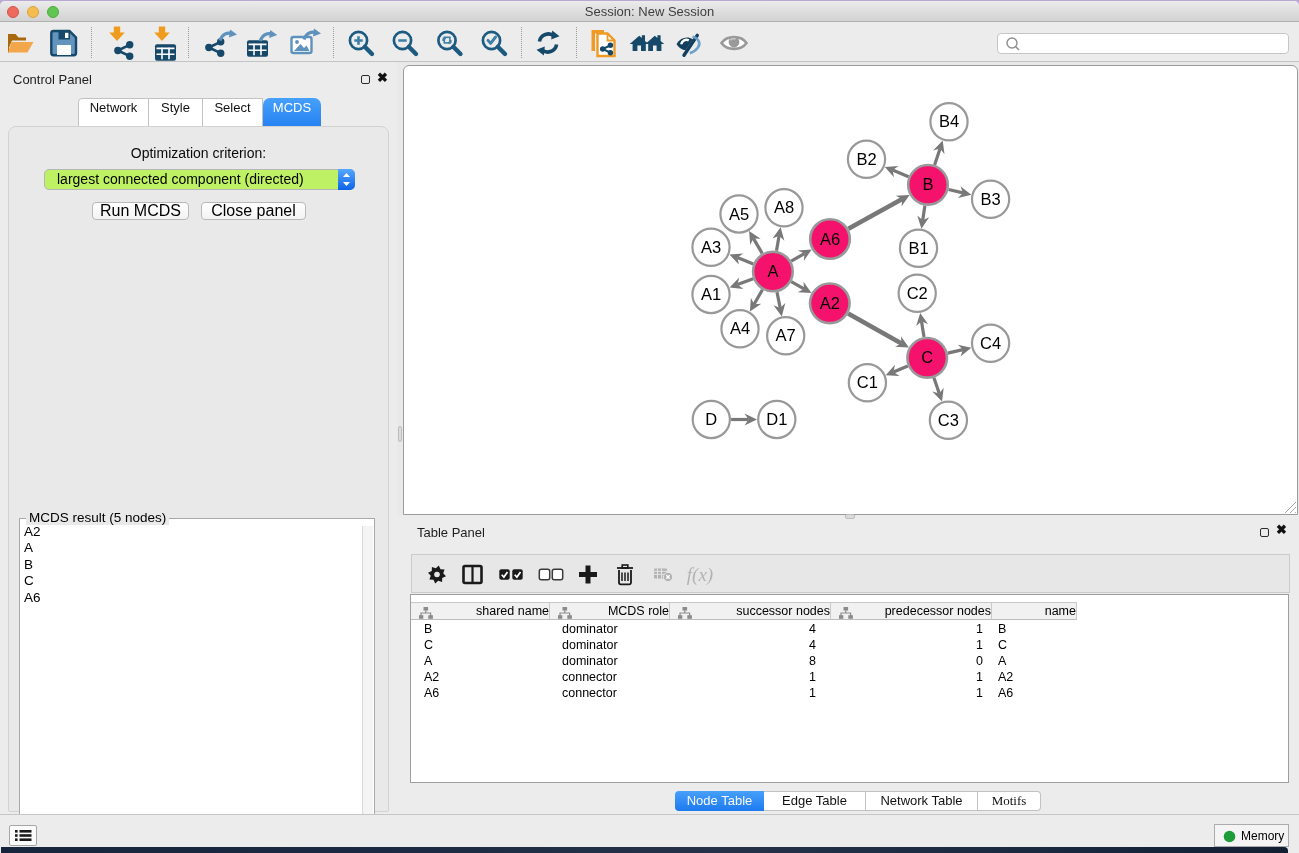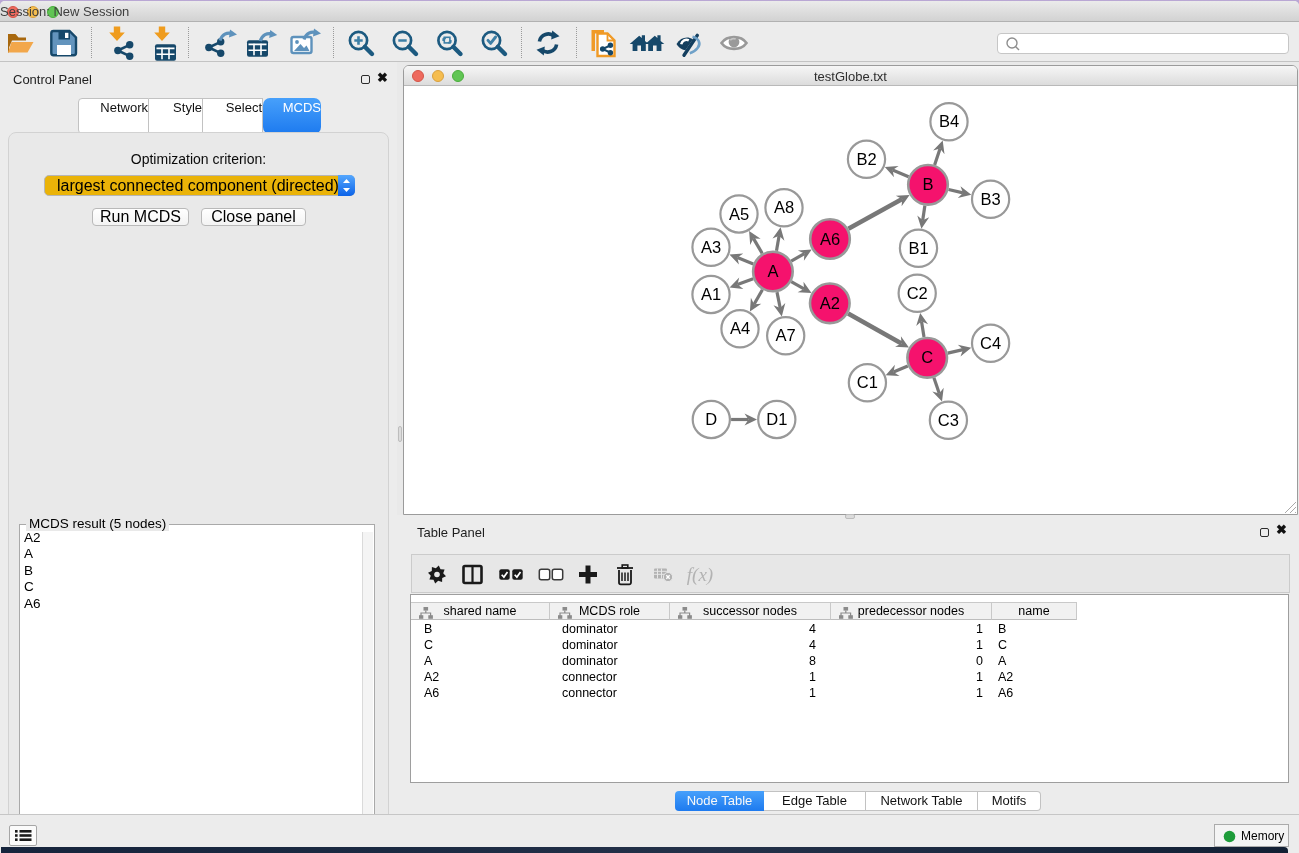--- a/index.html
+++ b/index.html
@@ -2,54 +2,54 @@
 <html><head>
 <meta charset="utf-8">
 <style>
 * { margin:0; padding:0; box-sizing:border-box; }
 html,body { width:1299px; height:853px; overflow:hidden; }
 body { font-family:"Liberation Sans", sans-serif; background:#b9a7d4; position:relative; }
 #win { position:absolute; left:0; top:1px; width:1299px; height:852px; background:#ececec; border-radius:5px 5px 0 0; overflow:hidden; }
 
 #titlebar { position:absolute; left:0; top:0; width:1299px; height:21px; background:linear-gradient(#ebebeb,#d2d2d2); border-bottom:1px solid #b1b1b1; }
 .tl { position:absolute; width:12px; height:12px; border-radius:50%; top:5px; }
-#title { position:absolute; left:0; right:0; top:3px; text-align:left; font-size:13px; color:#3e3e3e; }
+#title { position:absolute; left:0; right:0; top:3px; text-align:center; font-size:13px; color:#3e3e3e; }
 
 #toolbar { position:absolute; left:0; top:22px; width:1299px; height:39px; background:#ececec; border-bottom:1px solid #c3c3c3; }
 .tsep { position:absolute; top:4px; height:31px; width:0; border-left:1px dotted #9b9b9b; }
 #search { position:absolute; left:997px; top:10px; width:292px; height:21px; background:#fff; border:1px solid #c6c6c6; border-radius:4px; }
 
 #cpanel { position:absolute; left:0; top:61px; width:397px; height:753px; background:#ececec; }
 #cp-title { position:absolute; left:13px; top:10px; font-size:13px; color:#1e1e1e; }
 .tabs { position:absolute; display:flex; }
-.tab { height:36px; background:#fff; border:1px solid #c2c2c2; border-left:none; font-size:13px; color:#111; text-align:right; line-height:17px; }
+.tab { height:36px; background:#fff; border:1px solid #c2c2c2; border-left:none; font-size:13px; color:#111; text-align:center; line-height:17px; }
 .tab.first { border-left:1px solid #c2c2c2; border-radius:4px 0 0 4px; }
 .tab.sel { background:linear-gradient(#47a0fb,#1d7aef); color:#fff; border:none; border-radius:7px; line-height:19px; }
-#mcdspanel { position:absolute; left:8px; top:70px; width:381px; height:686px; background:#e9e9e9; border:1px solid #d2d2d2; border-radius:8px 8px 2px 2px;padding-left:31px; }
+#mcdspanel { position:absolute; left:8px; top:64px; width:381px; height:686px; background:#e9e9e9; border:1px solid #d2d2d2; border-radius:8px 8px 2px 2px;padding-left:31px; }
 #optlabel { position:absolute; left:0; width:100%; top:18px; text-align:center; font-size:14px; color:#0a0a0a; }
-#combo { position:absolute; left:35px; top:42px; width:311px; height:21px; background:#eab308; border:1px solid #b6b6b6; border-radius:5px; font-size:16px; color:#000; line-height:19px; padding-left:12px; }
+#combo { position:absolute; left:35px; top:42px; width:311px; height:21px; background:#bef264; border:1px solid #b6b6b6; border-radius:5px; font-size:14px; color:#000; line-height:19px; padding-left:12px; }
 #combobtn { position:absolute; right:-1px; top:-1px; width:17px; height:21px; border-radius:0 5px 5px 0; background:linear-gradient(#55a7fe,#0c63e8); }
 .btn { position:absolute; top:75px; height:18px; background:linear-gradient(#ffffff,#f3f3f3); border:1px solid #b9b9b9; border-radius:4px; font-size:16px; color:#000; text-align:center; line-height:16px; }
 #groupbox { position:absolute; left:10px; top:346px; width:356px; height:339px; border:1px solid #a9a9a9; background:#fff; }
 #grouplabel { position:absolute; left:6px; top:-9px; background:#e9e9e9; padding:0 3px; font-size:13.5px; color:#000; }
 #mcdslist { position:absolute; left:0px; top:5px; font-size:13.5px; color:#000; line-height:16.4px; padding-left:4px; }
 #listscroll { position:absolute; right:1px; top:7px; width:11px; height:322px; background:#f4f4f4; border-left:1px solid #dadada; }
 
 #workspace { position:absolute; left:397px; top:61px; width:902px; height:753px; background:#e9e9e9; }
 
 #netframe { position:absolute; left:403px; top:64px; width:895px; height:450px; background:#fff; border:1px solid #9b9b9b; border-radius:6px 6px 0 0; }
 #nettitle { position:absolute; left:0; top:0; width:100%; height:20px; background:linear-gradient(#f6f6f6,#dcdcdc); border-bottom:1px solid #b9b9b9; border-radius:5px 5px 0 0; }
 #netname { position:absolute; left:0; right:0; top:3px; text-align:center; font-size:13px; color:#2e2e2e; }
 
 #tpanel { position:absolute; left:397px; top:514px; width:902px; height:300px; background:#ececec; }
 #tp-title { position:absolute; left:20px; top:10px; font-size:13px; color:#1e1e1e; }
 #tptoolbar { position:absolute; left:14px; top:39px; width:879px; height:39px; background:#e7e7e7; border:1px solid #cbcbcb; border-radius:0; }
 #ttable { position:absolute; left:13px; top:79px; width:879px; height:189px; background:#fff; border:1px solid #9e9e9e; }
 #thead { position:absolute; left:0px; top:7px; height:18px; display:flex; }
-.th { height:18px; background:#f1f1f1; border-right:1px solid #c9c9c9; border-top:1px solid #c9c9c9; border-bottom:1px solid #bdbdbd; font-size:12.5px; color:#000; text-align:center; line-height:17px; position:relative; }
+.th { height:18px; background:#f1f1f1; border-right:1px solid #c9c9c9; border-top:1px solid #c9c9c9; border-bottom:1px solid #bdbdbd; font-size:12.5px; color:#000; text-align:right; line-height:17px; position:relative; }
 .trow { position:absolute; font-size:12.5px; color:#000; height:16px; line-height:16px; }
 .tabs2 { position:absolute; top:276px; left:278px; display:flex; }
 .tab2 { height:20px; background:#fff; border:1px solid #c2c2c2; border-left:none; font-size:13px; color:#111; text-align:center; line-height:18px; }
 .tab2.last { border-radius:0 4px 4px 0; }
 .tab2.sel { background:linear-gradient(#47a0fb,#1d7aef); color:#f8f8f8; border:none; line-height:20px; border-radius:4px 0 0 4px; }
 
 #statusbar { position:absolute; left:0; top:813px; width:1299px; height:39px; background:#ececec; border-top:1px solid #c6c6c6; }
 #stbtn { position:absolute; left:9px; top:10px; width:28px; height:21px; background:#fbfbfb; border:1px solid #a6a6a6; border-radius:2px; }
 #membtn { position:absolute; left:1214px; top:9px; width:75px; height:23px; background:#f4f4f4; border:1px solid #ababab; font-size:12px; color:#000; }
 #bottomstrip { position:absolute; left:1px; top:847px; width:1287px; height:6px; border-radius:0 4px 0 0; z-index:10; background:linear-gradient(90deg,#16243c,#1b2a42 30%,#243149 55%,#1a2940 80%,#121f33); }
@@ -224,26 +224,20 @@
         <div id="grouplabel">MCDS result (5 nodes)</div>
         <div id="mcdslist">A2<br>A<br>B<br>C<br>A6</div>
         <div id="listscroll"></div>
       </div>
     </div>
   </div>
   <div id="workspace"></div>
     <div style="position:absolute;left:398px;top:425px;width:4px;height:16px;background:#dcdcdc;border:1px solid #bdbdbd;border-radius:2px;"></div>
     <div style="position:absolute;left:845px;top:513px;width:10px;height:5px;background:#dcdcdc;border:1px solid #bdbdbd;border-radius:2px;z-index:6;"></div>
   <div id="netframe">
-    <div id="nettitle">
-      <div class="tl" style="left:8px; top:4px; background:#ee6a5e; border:0.5px solid #d45548;"></div>
-      <div class="tl" style="left:28px; top:4px; background:#f5bd4f; border:0.5px solid #d9a03e;"></div>
-      <div class="tl" style="left:48px; top:4px; background:#61c554; border:0.5px solid #4aad3c;"></div>
-      <div id="netname">testGlobe.txt</div>
-    </div>
     <div style="position:absolute;left:1px;top:22px;width:893px;height:427px;"><svg id="graph" width="893" height="427" viewBox="404 86 893 427" xmlns="http://www.w3.org/2000/svg">
 <line x1="752.2" y1="276.8" x2="736.5" y2="282.6" stroke="#787878" stroke-width="3.2"></line>
 <polygon points="728.6,285.6 738.2,275.6 736.5,282.6 742.4,286.9" fill="#787878"></polygon>
 <line x1="752.3" y1="261.9" x2="736.4" y2="255.6" stroke="#787878" stroke-width="3.2"></line>
 <polygon points="728.4,252.5 742.3,251.5 736.4,255.6 737.9,262.6" fill="#787878"></polygon>
 <line x1="761.4" y1="287.7" x2="753.1" y2="302.3" stroke="#787878" stroke-width="3.2"></line>
 <polygon points="748.9,309.6 749.9,295.8 753.1,302.3 760.3,301.8" fill="#787878"></polygon>
 <line x1="761.2" y1="251.4" x2="752.4" y2="236.4" stroke="#787878" stroke-width="3.2"></line>
 <polygon points="748.1,229.1 759.6,236.8 752.4,236.4 749.2,242.9" fill="#787878"></polygon>
 <line x1="776.0" y1="290.1" x2="779.2" y2="306.0" stroke="#787878" stroke-width="3.2"></line>
@@ -416,21 +410,21 @@
         <div class="trow" style="left:13px; top:90px;">A6</div>
         <div class="trow" style="left:151px; top:90px;">connector</div>
         <div class="trow" style="left:305px; top:90px; width:100px; text-align:right;">1</div>
         <div class="trow" style="left:472px; top:90px; width:100px; text-align:right;">1</div>
         <div class="trow" style="left:587px; top:90px;">A6</div>
       </div>
     <div class="tabs2">
       <div class="tab2 sel" style="width:89px;">Node Table</div>
       <div class="tab2" style="width:102px;">Edge Table</div>
       <div class="tab2" style="width:112px;">Network Table</div>
-      <div class="tab2 last" style="width:63px;">Motifs</div>
+      <div class="tab2 last" style="width:63px;font-family:Liberation Serif, serif;">Motifs</div>
     </div>
   </div>
   <div id="statusbar">
     <div id="stbtn"><svg width="26" height="19">
           <g fill="#1a1a1a">
             <rect x="5" y="4" width="2.6" height="2.6"></rect>
             <rect x="9.5" y="4" width="12" height="2.6"></rect>
             <rect x="5" y="8.2" width="2.6" height="2.6"></rect>
             <rect x="9.5" y="8.2" width="12" height="2.6"></rect>
             <rect x="5" y="12.4" width="2.6" height="2.6"></rect>

